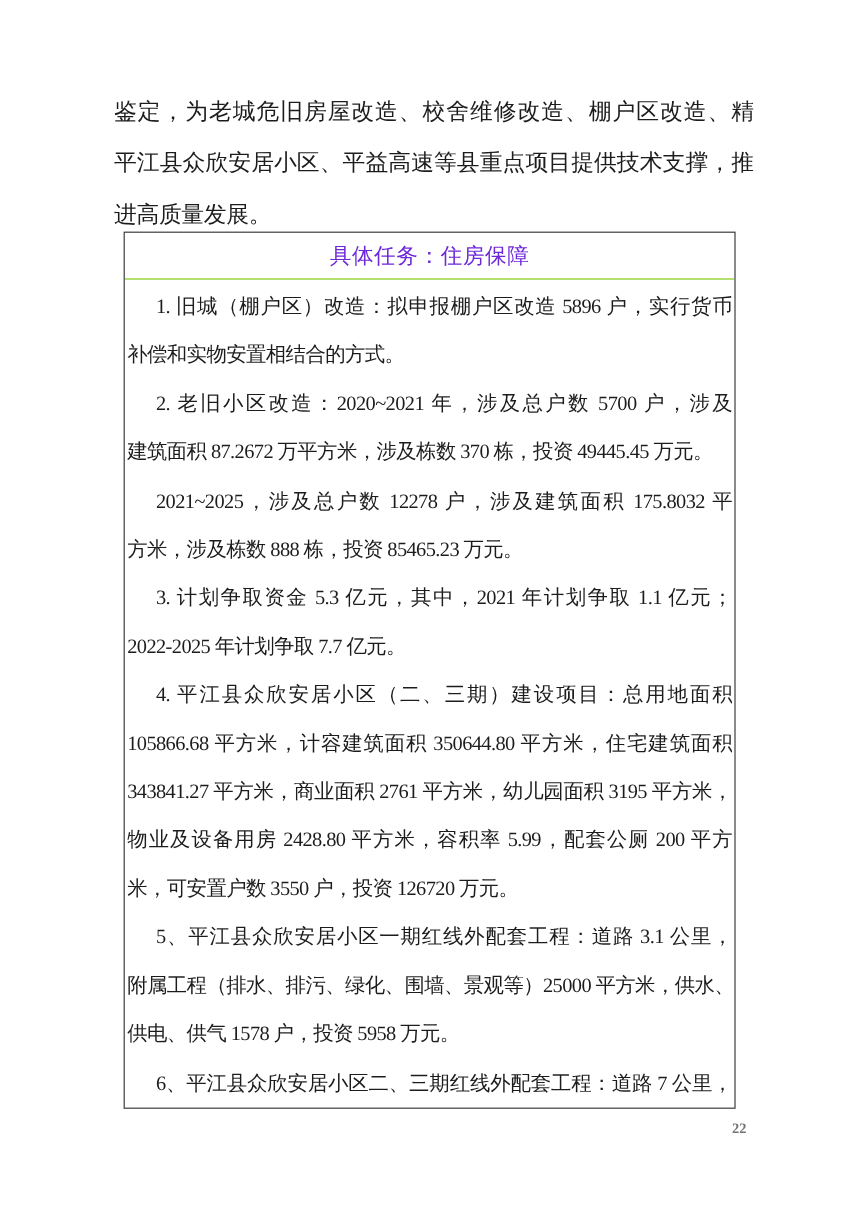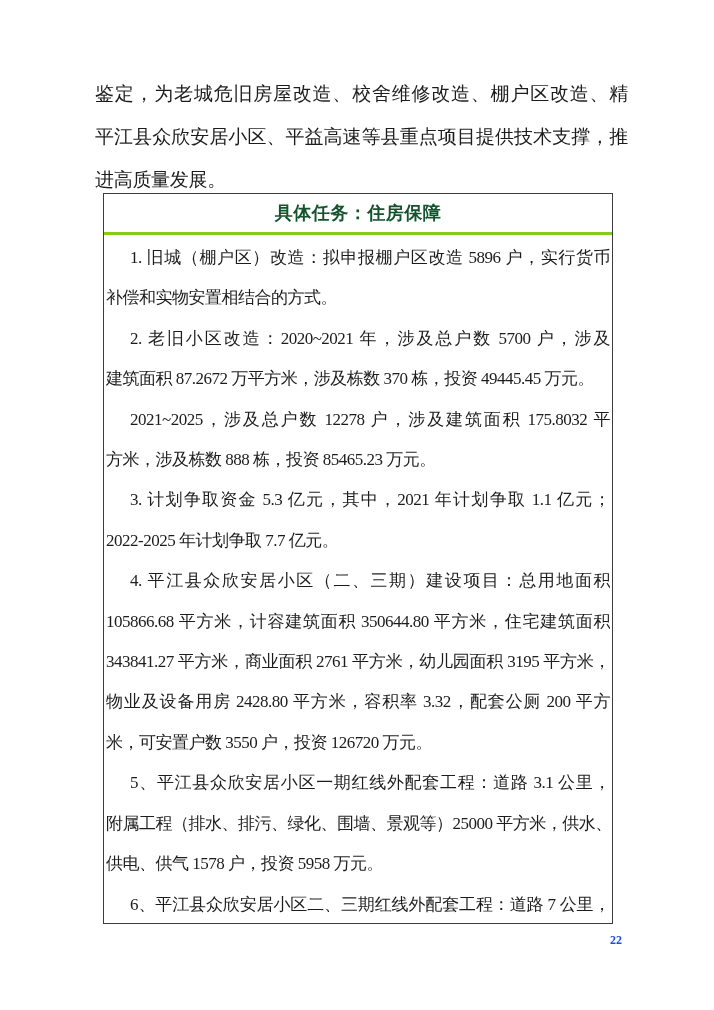--- a/index.html
+++ b/index.html
@@ -30,28 +30,28 @@
     left: 103px;
     top: 193px;
     width: 508px;
     height: 729px;
     border: 1px solid #3c3c3c;
     overflow: hidden;
     background: #ffffff;
   }
   .box-header {
     height: 38px;
-    border-bottom: 3px solid #84cc16;
+    border-bottom: 1px solid #84cc16;
     display: flex;
     align-items: center;
     justify-content: center;
-    font-weight: bold;
+    font-weight: normal;
     font-size: 18px;
     letter-spacing: 0.5px;
-    color: #14532d;
+    color: #6d28d9;
   }
   .box-body {
     padding: 3px 2px 0 2px;
   }
   .para { margin: 0; }
 
   
   .tline {
     font-size: 17px;
     line-height: 40.4px;
@@ -71,21 +71,21 @@
   .tlast { text-align-last: left; }
 
   .page-number {
     position: absolute;
     left: 600px;
     top: 933px;
     width: 32px;
     text-align: center;
     font-size: 12px;
     font-weight: bold;
-    color: #1d4ed8;
+    color: #737373;
   }
 </style>
 </head>
 <body>
 
 <div class="intro no-indent">
     <div class="tline tfirst">鉴定，为老城危旧房屋改造、校舍维修改造、棚户区改造、精</div>
     <div class="tline">平江县众欣安居小区、平益高速等县重点项目提供技术支撑，推</div>
     <div class="tline tlast">进高质量发展。</div>
   </div>
@@ -106,21 +106,21 @@
         <div class="tline tlast">方米，涉及栋数 888 栋，投资 85465.23 万元。</div>
       </div>
     <div class="para">
         <div class="tline tfirst">3. 计划争取资金 5.3 亿元，其中，2021 年计划争取 1.1 亿元；</div>
         <div class="tline tlast">2022-2025 年计划争取 7.7 亿元。</div>
       </div>
     <div class="para">
         <div class="tline tfirst">4. 平江县众欣安居小区（二、三期）建设项目：总用地面积</div>
         <div class="tline">105866.68 平方米，计容建筑面积 350644.80 平方米，住宅建筑面积</div>
         <div class="tline">343841.27 平方米，商业面积 2761 平方米，幼儿园面积 3195 平方米，</div>
-        <div class="tline">物业及设备用房 2428.80 平方米，容积率 3.32，配套公厕 200 平方</div>
+        <div class="tline">物业及设备用房 2428.80 平方米，容积率 5.99，配套公厕 200 平方</div>
         <div class="tline tlast">米，可安置户数 3550 户，投资 126720 万元。</div>
       </div>
     <div class="para">
         <div class="tline tfirst">5、平江县众欣安居小区一期红线外配套工程：道路 3.1 公里，</div>
         <div class="tline">附属工程（排水、排污、绿化、围墙、景观等）25000 平方米，供水、</div>
         <div class="tline tlast">供电、供气 1578 户，投资 5958 万元。</div>
       </div>
     <div class="para">
         <div class="tline tfirst">6、平江县众欣安居小区二、三期红线外配套工程：道路 7 公里，</div>
       </div>

